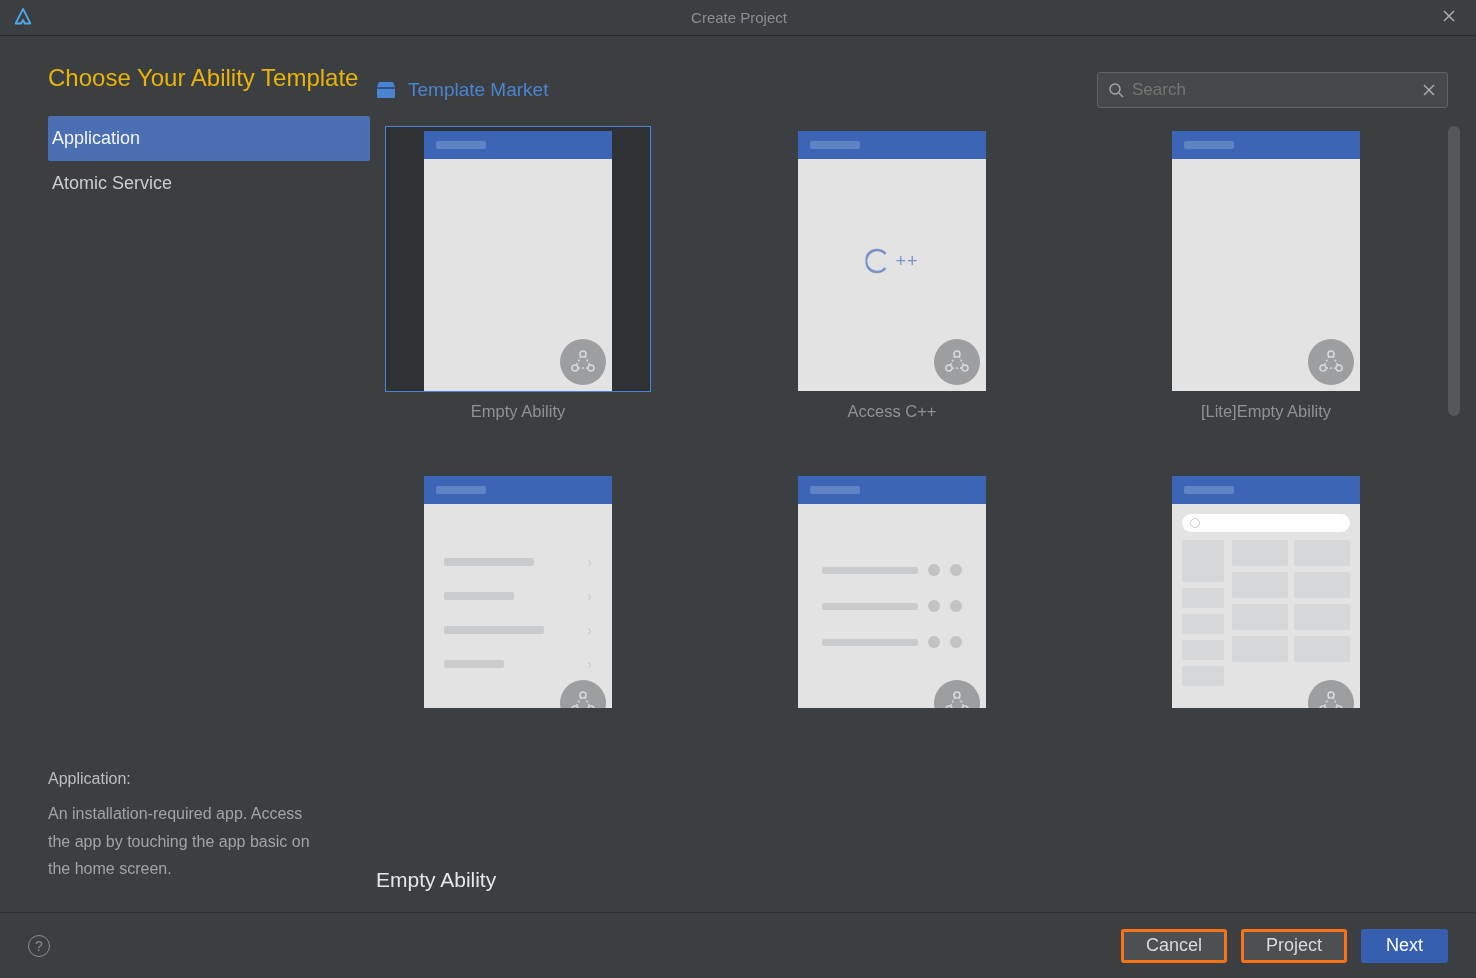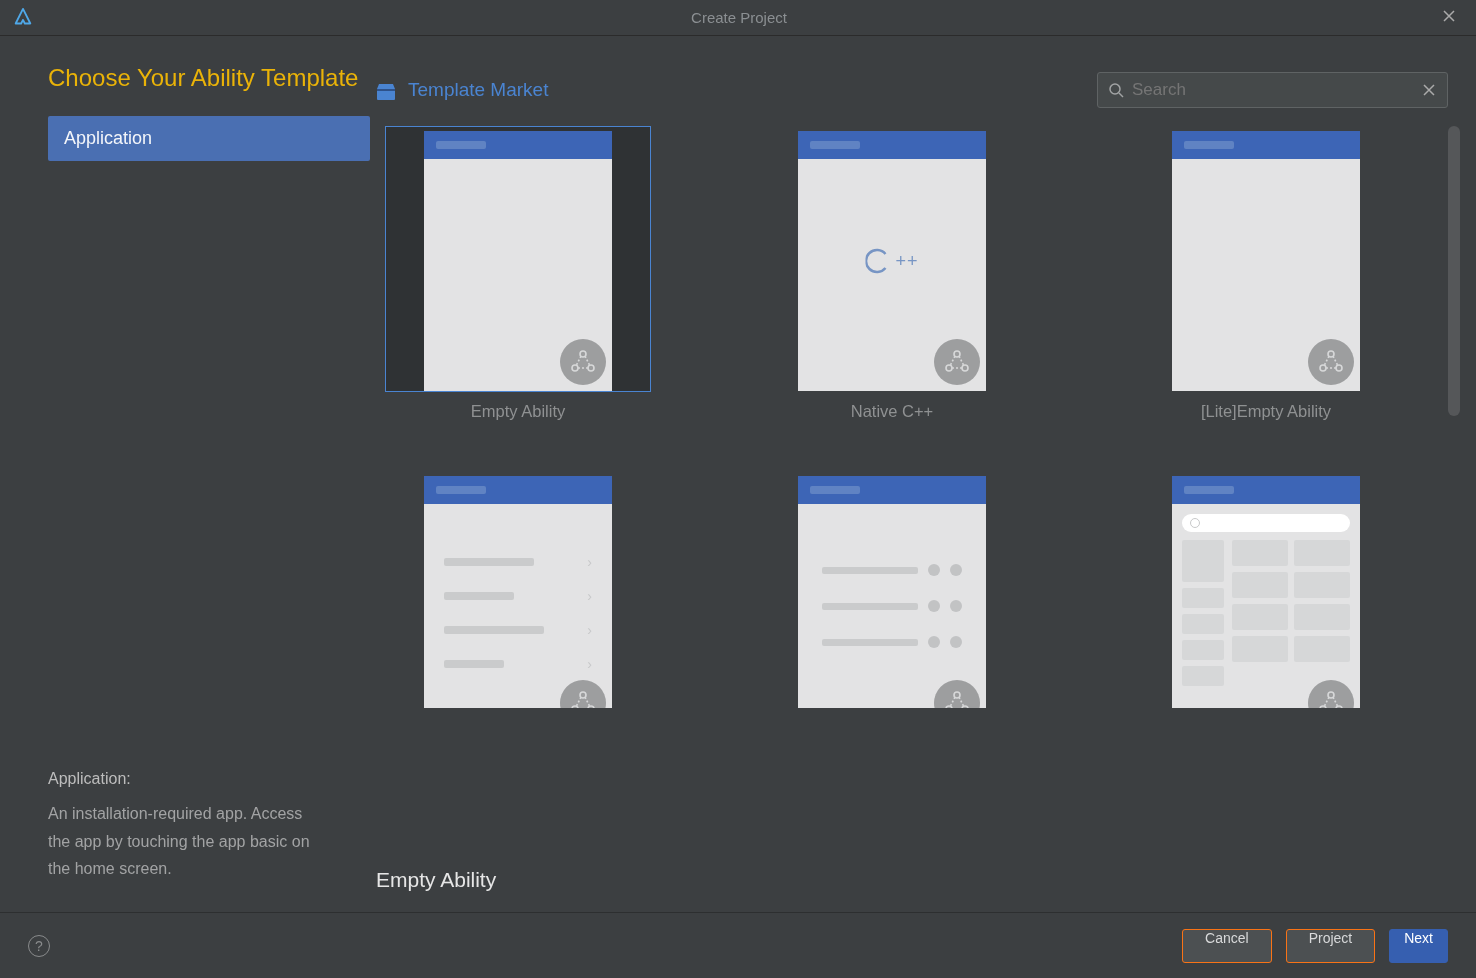--- a/index.html
+++ b/index.html
@@ -42,21 +42,21 @@
     display: flex;
     flex-direction: column;
   }
   .sidebar h1 {
     color: #eab308;
     font-size: 24px;
     font-weight: 500;
     margin-bottom: 24px;
   }
   .cat-item {
-    padding: 12px 16px;
+    padding: 12px 4px;
     font-size: 18px;
     color: #cccccc;
     border-radius: 2px;
     margin-right: 0;
     cursor: pointer;
   }
   .cat-item.selected {
     background: #4a6fb2;
     color: #f4f6fa;
   }
@@ -71,21 +71,21 @@
     flex-direction: column;
     overflow: hidden;
   }
   .main-header {
     display: flex;
     align-items: center;
     padding: 0 28px 18px 6px;
   }
   .market-link {
     display: flex;
-    align-items: flex-end;
+    align-items: center;
     color: #4a84d1;
     font-size: 19px;
     gap: 12px;
     cursor: pointer;
   }
   .market-icon { width: 20px; height: 18px; }
   .main-header .spacer { flex: 1; }
   .search {
     display: flex;
     align-items: center;
@@ -230,25 +230,25 @@
     padding: 0 28px;
     gap: 14px;
   }
   .footer .help {
     width: 22px; height: 22px; border: 1.5px solid #898b8c; border-radius: 50%;
     display:flex;align-items:center;justify-content:center;
     color:#898b8c; font-size:14px; cursor:pointer;
   }
   .footer .fspacer{flex:1;}
   .btn {
-    height: 34px; padding: 0 22px; border-radius: 3px; border:1px solid #f97316;
-    background:#4c5052; color:#d8d9da; font-size:14px; cursor:pointer;
-    display:flex;align-items:flex-start;
-  }
-  .btn.primary { background:#365fb0; border-color:#365fb0; color:#fff; padding:0 14px;}
+    height: 34px; padding: 0 22px; border-radius: 3px; border:3px solid #f97316;
+    background:#4c5052; color:#d8d9da; font-size:18px; cursor:pointer;
+    display:flex;align-items:center;
+  }
+  .btn.primary { background:#365fb0; border-color:#365fb0; color:#fff; padding:0 22px;}
 </style>
 </head>
 <body>
 
 <div class="titlebar">
   <svg class="logo" viewBox="0 0 24 24">
     <path d="M12 2 L20 18 L14 18 L12 14 L10 18 L4 18 Z" fill="none" stroke="#4fa8e8" stroke-width="2" stroke-linejoin="round"></path>
   </svg>
   <div class="title">Create Project</div>
   <div class="close">
@@ -257,20 +257,23 @@
       </svg>
   </div>
 </div>
 
 <div class="content">
   <div class="body">
     <div class="sidebar">
       <h1>Choose Your Ability Template</h1>
       <div class="cat-item selected">
         <span>Application</span>
+      </div>
+      <div class="cat-item">
+        <span>Atomic Service</span>
       </div>
       <div class="sidebar-spacer"></div>
       <div class="desc-title">Application:</div>
       <div class="desc-body">An installation-required app. Access the app by touching the app basic on the home screen.</div>
     </div>
 
     <div class="main">
       <div class="main-header">
         <div class="market-link">
           <svg class="market-icon" viewBox="0 0 20 18">
@@ -336,21 +339,21 @@
                       <g fill="none" stroke="#d7d8d9" stroke-width="1.6">
                         <circle cx="14" cy="6" r="3"></circle>
                         <circle cx="6" cy="20" r="3"></circle>
                         <circle cx="22" cy="20" r="3"></circle>
                         <path d="M12 8 L7.5 17 M16 8 L20.5 17 M9 20 L19 20" stroke-dasharray="2 2"></path>
                       </g>
                     </svg>
                 </div>
               </div>
             </div>
-            <div class="label">Native C++</div>
+            <div class="label">Access C++</div>
           </div>
 
           <div class="tpl">
             <div class="thumb">
               <div class="phone">
                 <div class="phone-header">
                     <div class="bar"></div>
                   </div>
                 <div class="badge">
                   <svg width="28" height="28" viewBox="0 0 28 28">

